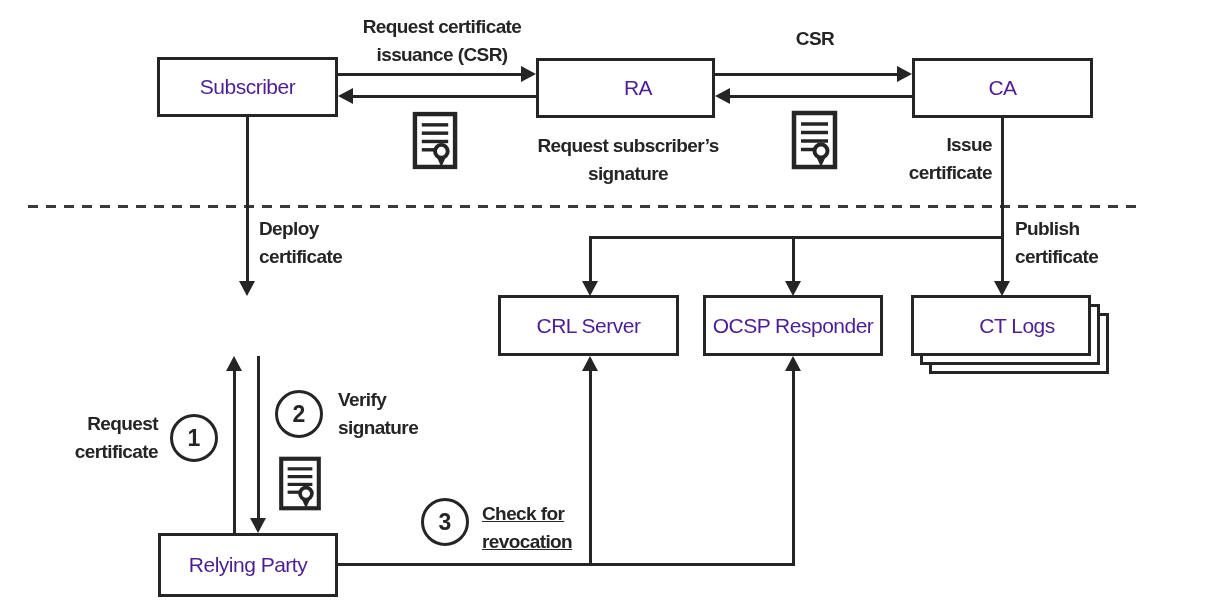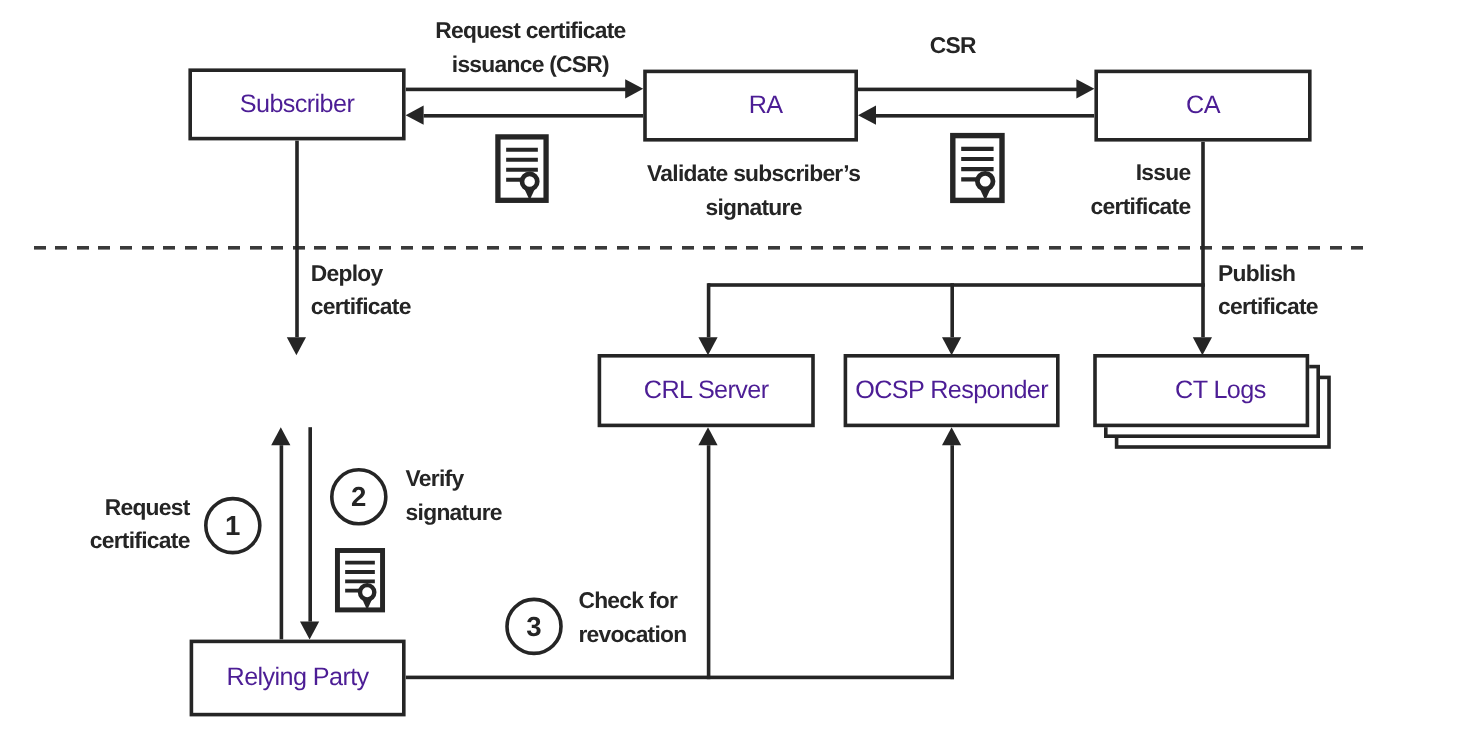--- a/index.html
+++ b/index.html
@@ -106,25 +106,25 @@
   <div class="hline" style="left:338px;top:563px;width:457px;"></div>
   <div class="vline" style="left:589px;top:371px;height:195px;"></div>
   <div class="head up" style="left:582px;top:356px;"></div>
   <div class="vline" style="left:792px;top:371px;height:195px;"></div>
   <div class="head up" style="left:785px;top:356px;"></div>
 
   <div class="lbl center" style="left:327px;top:13px;width:230px;">
     <div>Request certificate</div>
     <div>issuance (CSR)</div>
   </div>
-  <div class="lbl center" style="left:744px;top:25px;width:100px;">
+  <div class="lbl center" style="left:765px;top:25px;width:100px;">
     <div>CSR</div>
   </div>
   <div class="lbl center" style="left:528px;top:132px;width:200px;">
-    <div>Validate subscriber’s</div>
+    <div>Request subscriber’s</div>
     <div>signature</div>
   </div>
   <div class="lbl right" style="left:852px;top:131px;width:140px;">
     <div>Issue</div>
     <div>certificate</div>
   </div>
   <div class="lbl" style="left:259px;top:215px;">
     <div>Deploy</div>
     <div>certificate</div>
   </div>
@@ -133,21 +133,21 @@
     <div>certificate</div>
   </div>
   <div class="lbl right" style="left:38px;top:410px;width:120px;">
     <div>Request</div>
     <div>certificate</div>
   </div>
   <div class="lbl" style="left:338px;top:386px;">
     <div>Verify</div>
     <div>signature</div>
   </div>
-  <div class="lbl" style="left:482px;top:488px;">
+  <div class="lbl" style="left:482px;top:500px;text-decoration:underline;">
     <div>Check for</div>
     <div>revocation</div>
   </div>
 
   <div class="step" style="left:170px;top:414px;">
     <span>1</span>
   </div>
   <div class="step" style="left:275px;top:390px;">
     <span>2</span>
   </div>

